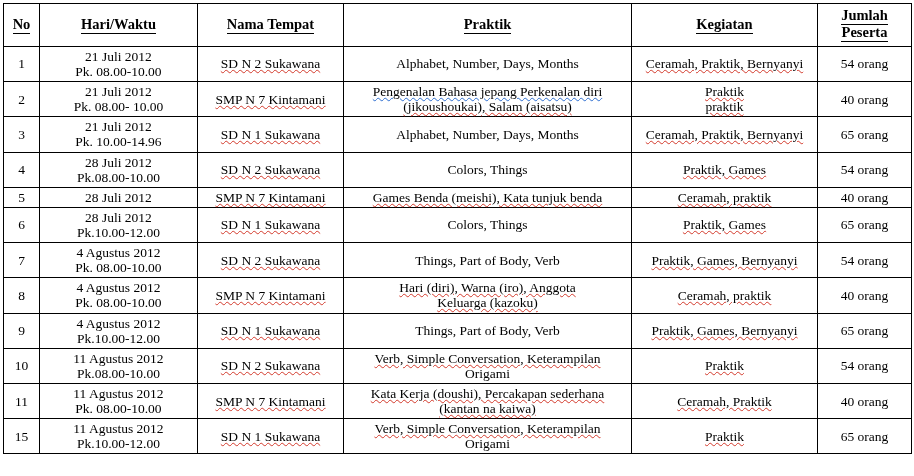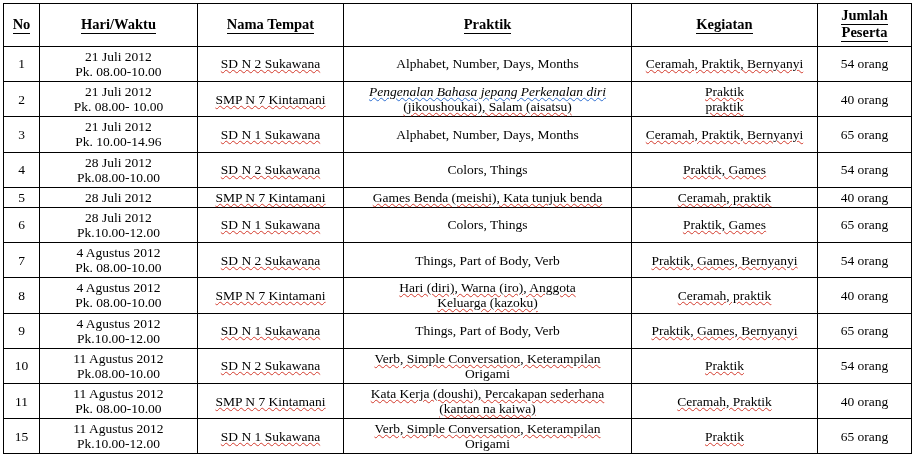--- a/index.html
+++ b/index.html
@@ -63,21 +63,20 @@
     text-decoration-thickness: 1px;
     -webkit-text-decoration-line: underline;
     -webkit-text-decoration-style: wavy;
     -webkit-text-decoration-color: #d33a2c;
   }
   .grammar {
     text-decoration: underline;
     text-decoration-style: wavy;
     text-decoration-color: #2f6fd0;
     text-decoration-thickness: 1px;
-    font-style: italic;
     -webkit-text-decoration-line: underline;
     -webkit-text-decoration-style: wavy;
     -webkit-text-decoration-color: #2f6fd0;
   }
 </style>
 </head>
 <body>
 
 <div class="sheet">
   <table class="schedule">

